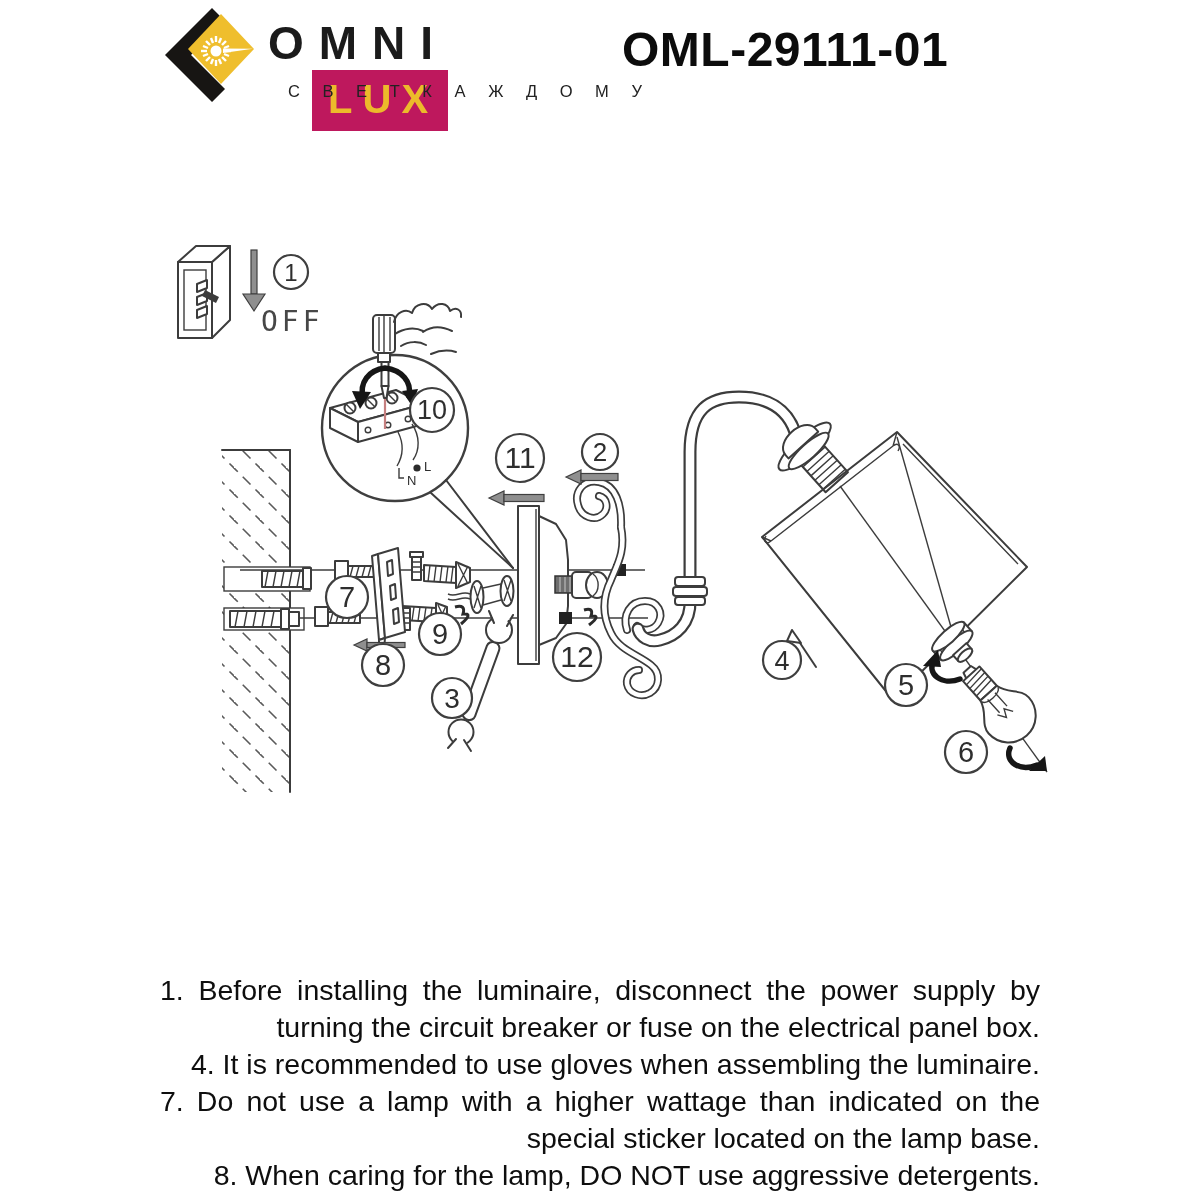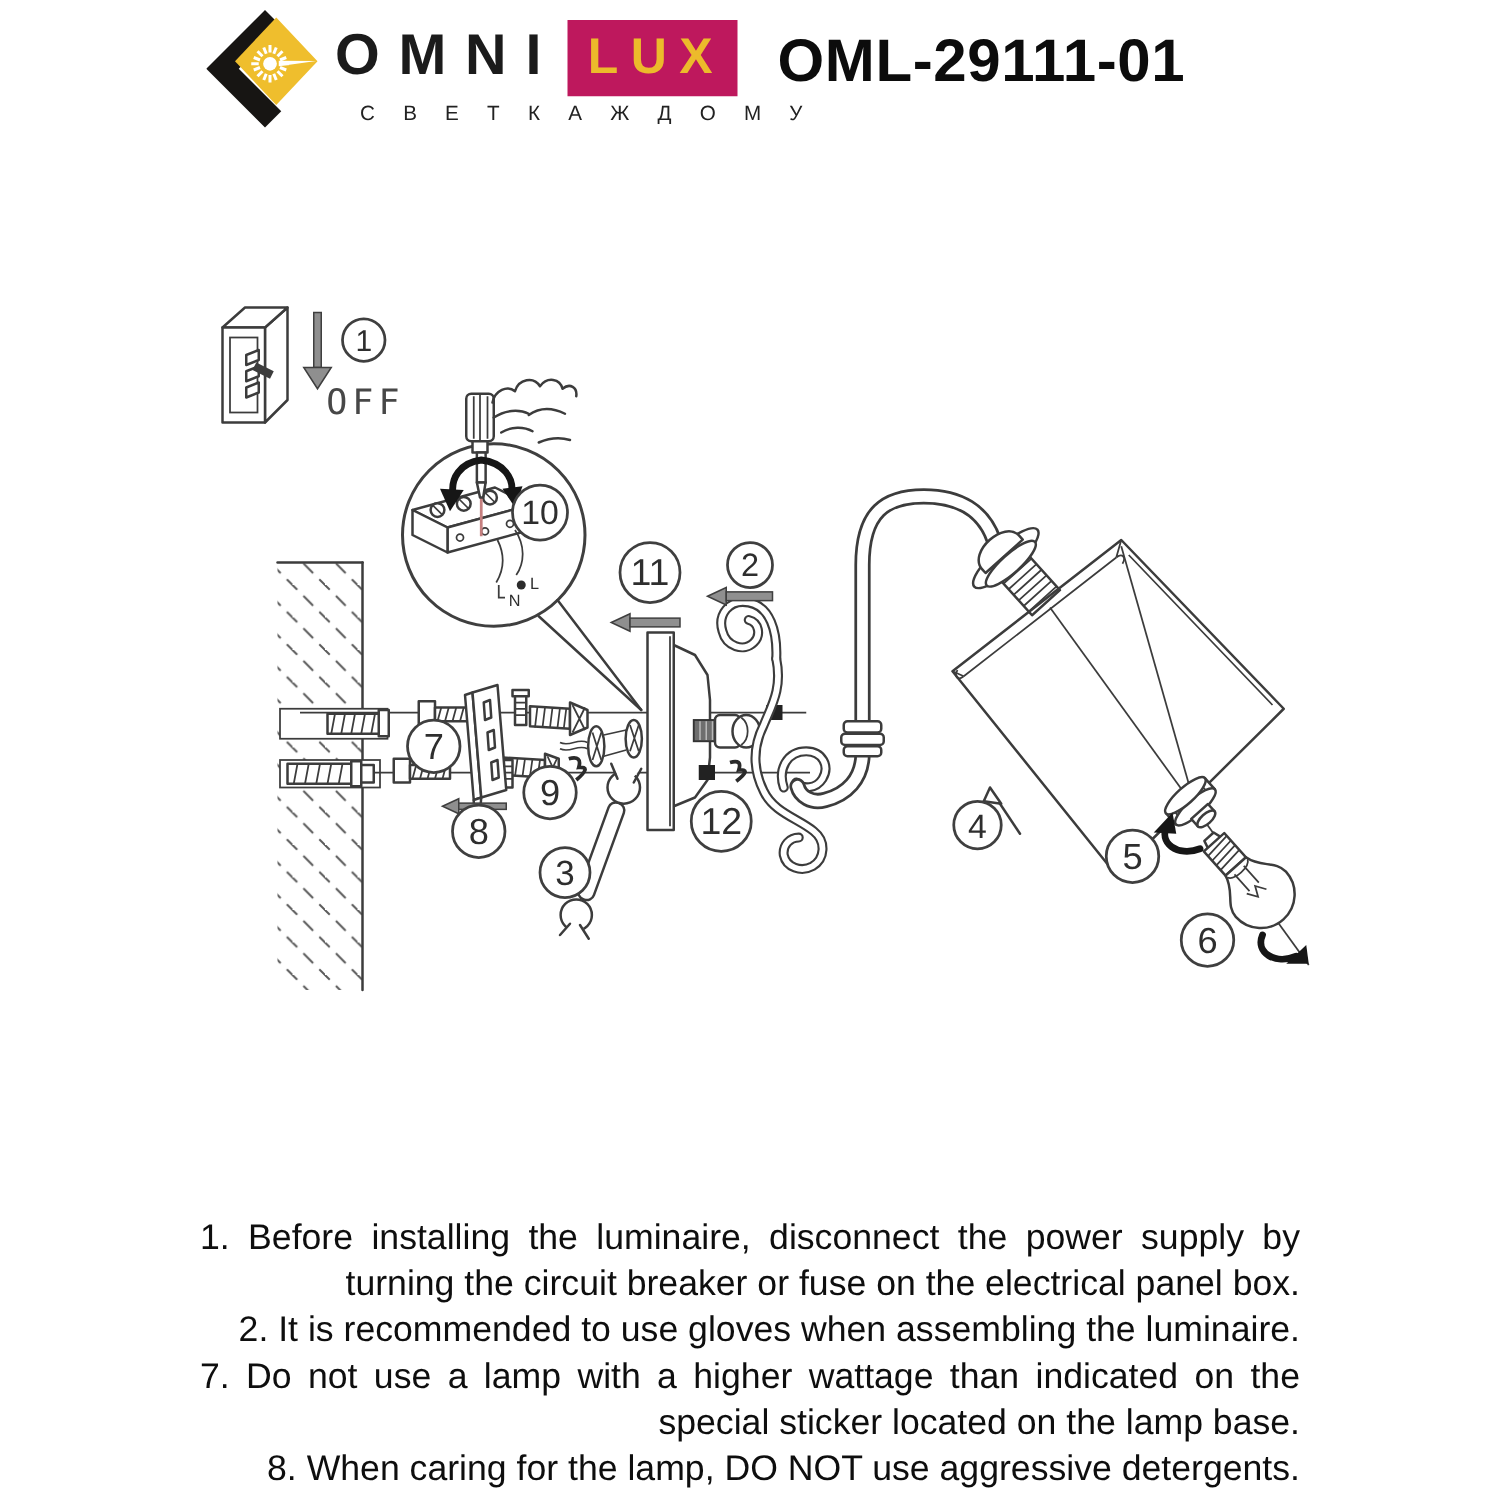--- a/index.html
+++ b/index.html
@@ -1,21 +1,21 @@
 <!DOCTYPE html>
 <html><head>
 <meta charset="utf-8">
 <style>
   html,body{margin:0;padding:0;background:#ffffff;}
   body{width:1200px;height:1200px;position:relative;overflow:hidden;
        font-family:"Liberation Sans",sans-serif;color:#111;}
   
   .header{position:absolute;left:0;top:0;width:1200px;height:230px;}
   .logo-icon{position:absolute;left:165px;top:6px;width:100px;height:102px;}
-  .brand-line{position:absolute;left:268px;top:16px;display:flex;align-items:flex-start;}
+  .brand-line{position:absolute;left:268px;top:16px;display:flex;align-items:flex-end;flex-direction:column;}
   .brand-omni{font-size:46px;font-weight:bold;letter-spacing:15px;color:#1b1b1b;}
   .lux-badge{margin-left:6px;background:#be185d;color:#ecba2b;font-size:40px;
              font-weight:bold;letter-spacing:10px;padding:7px 10px 9px 16px;}
   .tagline{position:absolute;left:272px;top:82px;font-size:16.5px;letter-spacing:9px;
            color:#222;font-weight:500;white-space:nowrap;margin-left:16px;}
   .model{position:absolute;left:598px;top:22px;font-size:48px;font-weight:bold;
          color:#0c0c0c;letter-spacing:0.5px;margin-left:24px;}
   
   .diagram{position:absolute;left:0;top:228px;width:1200px;height:745px;}
   .ln{fill:none;stroke:#3c3c3c;stroke-width:2;stroke-linecap:round;stroke-linejoin:round;}
@@ -381,21 +381,21 @@
     <text x="577" y="667" font-size="30" class="stept">12</text>
   </g>
 </svg>
 
 <div class="instructions">
   <p>
     <span class="jl">1. Before installing the luminaire, disconnect the power supply by</span>
     <span class="nl">turning the circuit breaker or fuse on the electrical panel box.</span>
   </p>
   <p>
-    <span class="nl">2. It is recommended to use gloves when assembling the luminaire.</span>
+    <span class="nl">4. It is recommended to use gloves when assembling the luminaire.</span>
   </p>
   <p>
     <span class="jl">7. Do not use a lamp with a higher wattage than indicated on the</span>
     <span class="nl">special sticker located on the lamp base.</span>
   </p>
   <p>
     <span class="nl">8. When caring for the lamp, DO NOT use aggressive detergents.</span>
   </p>
 </div>
 

